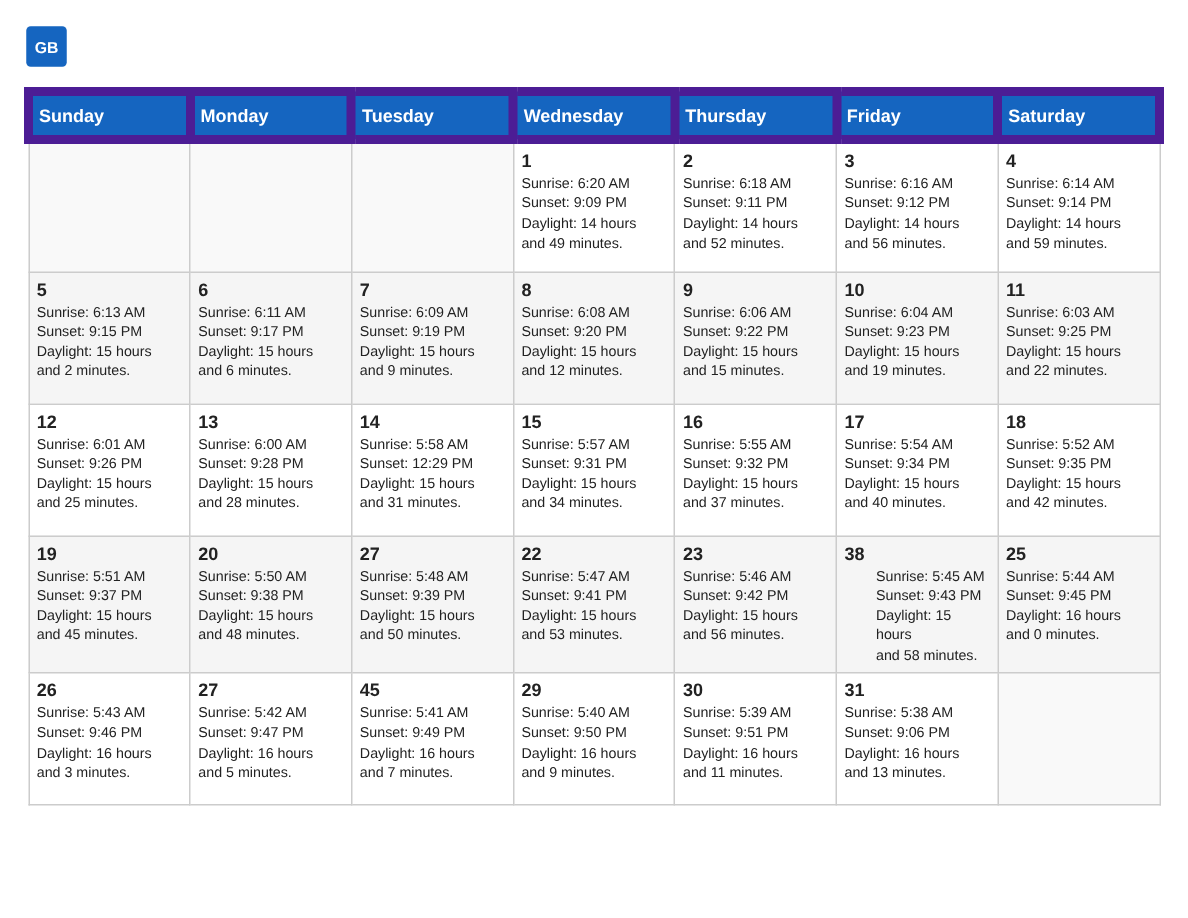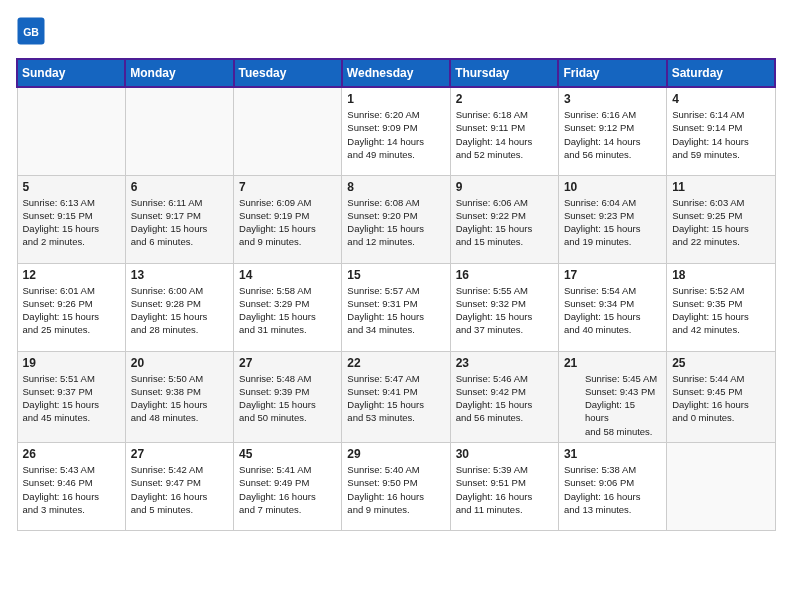--- a/index.html
+++ b/index.html
@@ -42,21 +42,21 @@
       border-collapse: collapse;
       table-layout: fixed;
     }
     thead th {
       background-color: #1565c0;
       color: #fff;
       font-size: 12px;
       font-weight: bold;
       padding: 6px 4px;
       text-align: left;
-      border: 2px solid #4c1d95;
+      border: 6px solid #4c1d95;
     }
     tbody td {
       border: 1px solid #ccc;
       vertical-align: top;
       padding: 4px 5px;
       height: 88px;
       font-size: 10px;
       color: #222;
       background: #fff;
     }
@@ -204,21 +204,21 @@
         <td>
           <div class="day-number">13</div>
           <div class="cell-content" style="white-space: pre-line;">Sunrise: 6:00 AM
 Sunset: 9:28 PM
 Daylight: 15 hours
 and 28 minutes.</div>
         </td>
         <td>
           <div class="day-number">14</div>
           <div class="cell-content" style="white-space: pre-line;">Sunrise: 5:58 AM
-Sunset: 3:29 PM
+Sunset: 12:29 PM
 Daylight: 15 hours
 and 31 minutes.</div>
         </td>
         <td>
           <div class="day-number">15</div>
           <div class="cell-content" style="white-space: pre-line;">Sunrise: 5:57 AM
 Sunset: 9:31 PM
 Daylight: 15 hours
 and 34 minutes.</div>
         </td>
@@ -274,21 +274,21 @@
 and 53 minutes.</div>
         </td>
         <td>
           <div class="day-number">23</div>
           <div class="cell-content" style="white-space: pre-line;">Sunrise: 5:46 AM
 Sunset: 9:42 PM
 Daylight: 15 hours
 and 56 minutes.</div>
         </td>
         <td>
-          <div class="day-number">21</div>
+          <div class="day-number">38</div>
           <div class="cell-content" style="white-space: pre-line; margin-left: 21px;">Sunrise: 5:45 AM
 Sunset: 9:43 PM
 Daylight: 15 hours
 and 58 minutes.</div>
         </td>
         <td>
           <div class="day-number">25</div>
           <div class="cell-content" style="white-space: pre-line;">Sunrise: 5:44 AM
 Sunset: 9:45 PM
 Daylight: 16 hours

